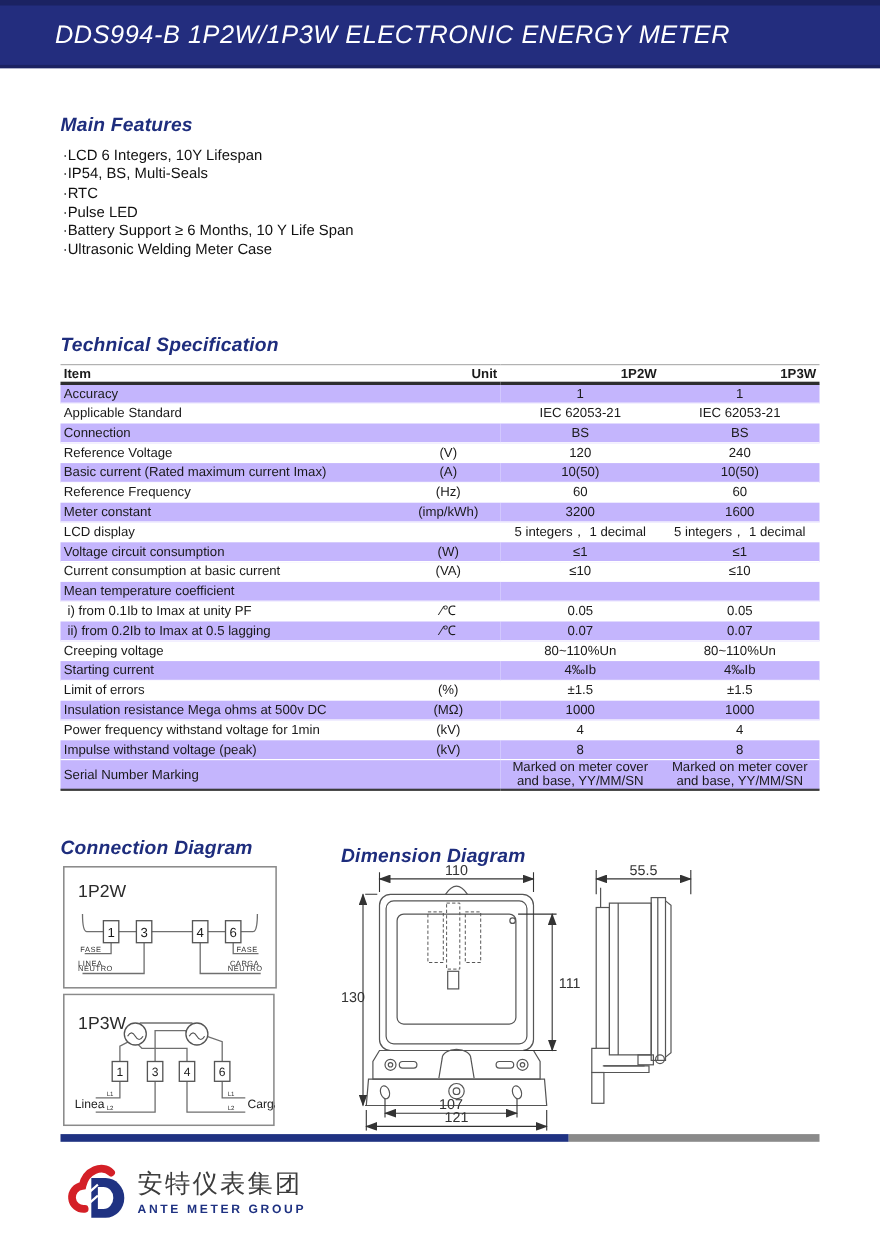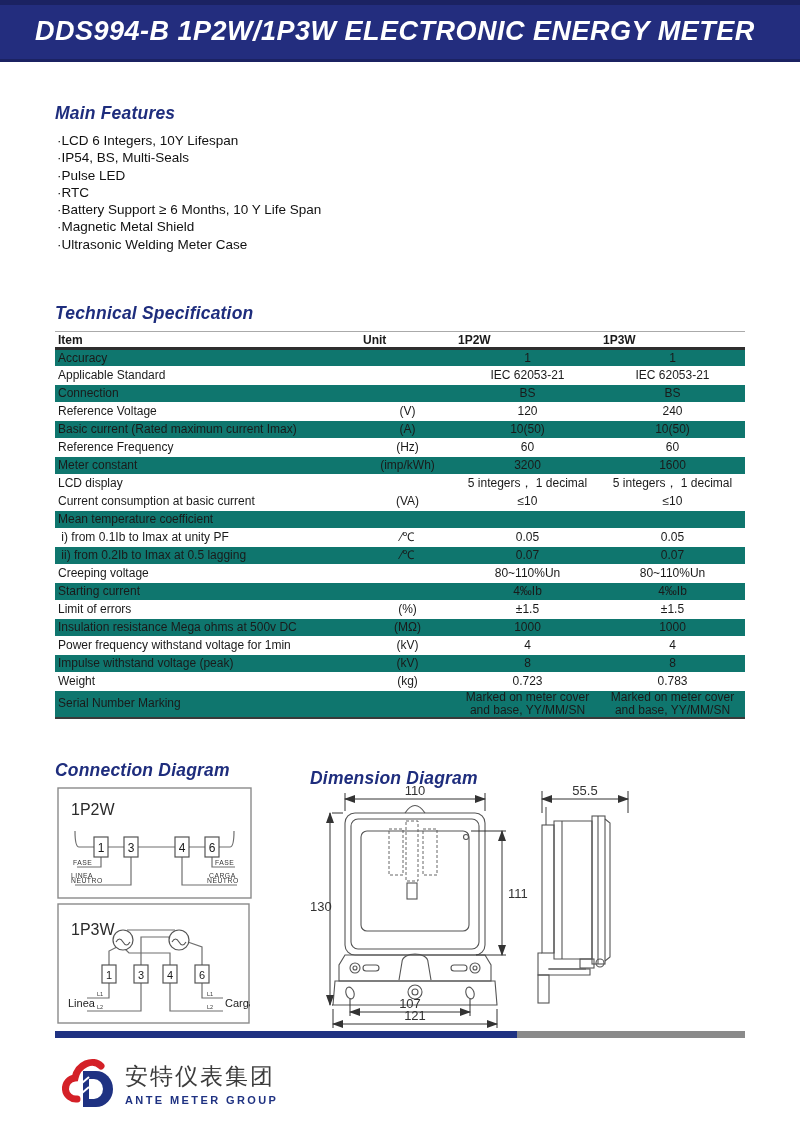--- a/index.html
+++ b/index.html
@@ -1,42 +1,42 @@
 <!DOCTYPE html>
 <html><head>
 <meta charset="utf-8">
 <style>
   * { margin:0; padding:0; box-sizing:border-box; }
   html,body { width:800px; background:#fff; font-family:"Liberation Sans", sans-serif; color:#1a1a1a; }
   body { position:relative; height:1131px; overflow:hidden; }
 
   .topbar { position:absolute; top:0; left:0; width:800px; height:62px;
     background:#232d7e; border-top:5px solid #1b2262; border-bottom:3px solid #1b2262; }
-  .topbar h1 { color:#ffffff; font-style:italic; font-weight:bold; font-size:27px;
-    line-height:52px; padding-left:35px; letter-spacing:0.5px; white-space:nowrap; }
+  .topbar h1 { color:#ffffff; font-style:italic; font-weight:normal; font-size:23px;
+    line-height:52px; padding-left:50px; letter-spacing:0.5px; white-space:nowrap; }
 
   .section-heading { position:absolute; color:#1e2d7d; font-style:italic; font-weight:bold;
     font-size:17.5px; letter-spacing:0.2px; }
   #features-heading { top:103px; left:55px; }
   #spec-heading { top:303px; left:55px; }
   #conn-heading { top:760px; left:55px; }
   #dim-heading  { top:768px; left:310px; }
 
   #features-list { position:absolute; top:132px; left:57px; list-style:none; }
   #features-list li { font-size:13.5px; line-height:17.3px; color:#111; }
   #features-list li::before { content:"\00B7 "; }
 
   #spec-table { position:absolute; top:331px; left:55px; width:690px;
     border-collapse:collapse; border-bottom:2px solid #3a3a3a; }
-  #spec-table th { font-size:12px; font-weight:bold; text-align:left; height:17px;
+  #spec-table th { font-size:12px; font-weight:bold; text-align:right; height:17px;
     border-top:1px solid #aaa; border-bottom:3px solid #2e2e2e; padding:0 3px; }
   #spec-table th.item { text-align:left; }
   #spec-table td { font-size:12px; height:18px; padding:0 3px; text-align:center; vertical-align:middle; line-height:13px; }
   #spec-table td.item { text-align:left; white-space:pre-wrap; }
-  #spec-table tr.gray td { background:#0f766e; border-bottom:1px solid #fff; }
+  #spec-table tr.gray td { background:#c4b5fd; border-bottom:1px solid #fff; }
 
   .diagram-box { position:absolute; }
   svg text { font-family:"Liberation Sans", sans-serif; }
 
   #divider-blue { position:absolute; top:1031px; left:55px; width:462px; height:7px; background:#1f3282; }
   #divider-gray { position:absolute; top:1031px; left:517px; width:228px; height:7px; background:#8a8a8a; }
 
   #footer-logo { position:absolute; top:1050px; left:55px; width:340px; height:66px; display:flex; align-items:center; }
   #footer-text { margin-left:8px; }
   #company-cn { font-family:"DejaVu Serif", serif; font-size:23px; color:#3c3c3c; letter-spacing:2px; }
@@ -46,24 +46,23 @@
 <body>
 
 <div class="topbar">
   <h1>DDS994-B 1P2W/1P3W ELECTRONIC ENERGY METER</h1>
 </div>
 
 <div id="features-heading" class="section-heading">Main Features</div>
 <ul id="features-list">
     <li>LCD 6 Integers, 10Y Lifespan</li>
     <li>IP54, BS, Multi-Seals</li>
+    <li>RTC</li>
     <li>Pulse LED</li>
-    <li>RTC</li>
     <li>Battery Support ≥ 6 Months, 10 Y Life Span</li>
-    <li>Magnetic Metal Shield</li>
     <li>Ultrasonic Welding Meter Case</li>
   </ul>
 
 <div id="spec-heading" class="section-heading">Technical Specification</div>
 <table id="spec-table">
   <colgroup>
       <col style="width:305px">
       <col style="width:95px">
       <col style="width:145px">
       <col style="width:145px">
@@ -118,20 +117,26 @@
         <td class="unit">(imp/kWh)</td>
         <td class="val">3200</td>
         <td class="val">1600</td>
       </tr>
       <tr>
         <td class="item">LCD display</td>
         <td class="unit"></td>
         <td class="val">5 integers， 1 decimal</td>
         <td class="val">5 integers， 1 decimal</td>
       </tr>
+      <tr class="gray">
+        <td class="item">Voltage circuit consumption</td>
+        <td class="unit">(W)</td>
+        <td class="val">≤1</td>
+        <td class="val">≤1</td>
+      </tr>
       <tr>
         <td class="item">Current consumption at basic current</td>
         <td class="unit">(VA)</td>
         <td class="val">≤10</td>
         <td class="val">≤10</td>
       </tr>
       <tr class="gray">
         <td class="item">Mean temperature coefficient</td>
         <td class="unit"></td>
         <td class="val"></td>
@@ -177,26 +182,20 @@
         <td class="item">Power frequency withstand voltage for 1min</td>
         <td class="unit">(kV)</td>
         <td class="val">4</td>
         <td class="val">4</td>
       </tr>
       <tr class="gray">
         <td class="item">Impulse withstand voltage (peak)</td>
         <td class="unit">(kV)</td>
         <td class="val">8</td>
         <td class="val">8</td>
-      </tr>
-      <tr>
-        <td class="item">Weight</td>
-        <td class="unit">(kg)</td>
-        <td class="val">0.723</td>
-        <td class="val">0.783</td>
       </tr>
       <tr class="gray">
         <td class="item">Serial Number Marking</td>
         <td class="unit"></td>
         <td class="val">Marked on meter cover and base, YY/MM/SN</td>
         <td class="val">Marked on meter cover and base, YY/MM/SN</td>
       </tr>
     </tbody>
 </table>
 

